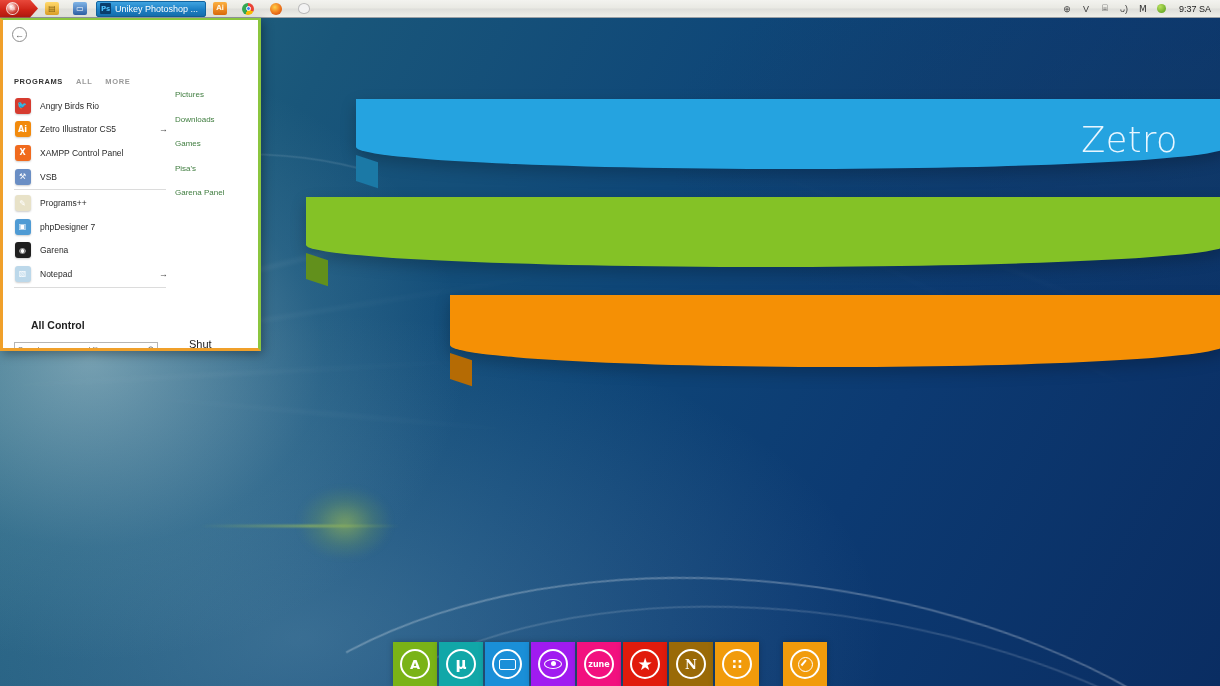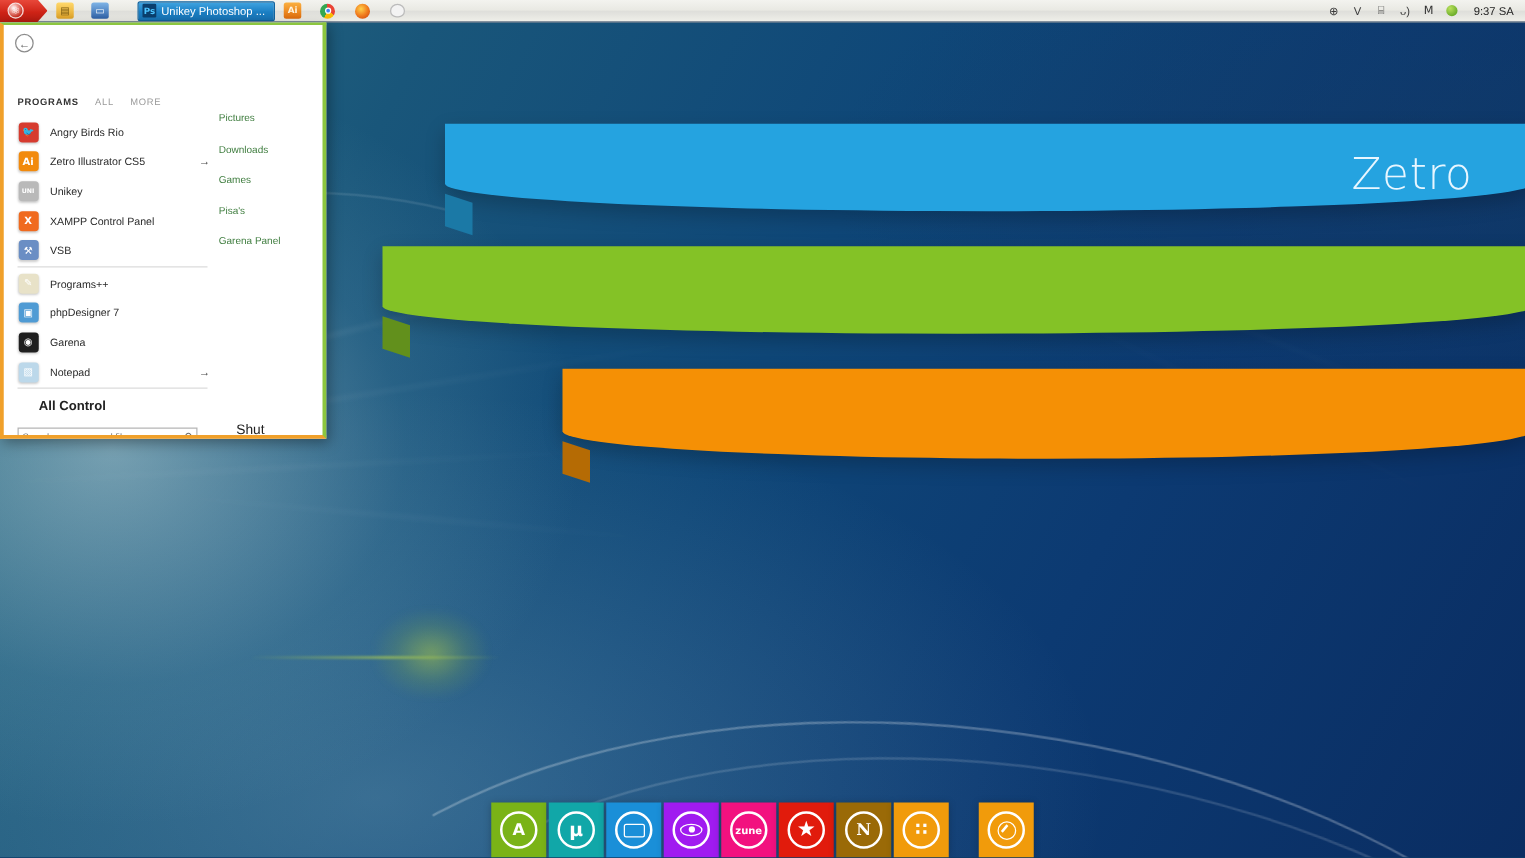--- a/index.html
+++ b/index.html
@@ -116,21 +116,21 @@
     display: flex; align-items: center; justify-content: center;
     cursor: pointer;
   }
   .tb-glyph {
     width: 14px; height: 13px; border-radius: 2px;
     display: flex; align-items: center; justify-content: center;
     font-size: 8px; color: #fff; font-weight: bold;
     font-family: "DejaVu Sans", sans-serif; line-height: 1;
   }
   #tb-task {
-    height: 16px; margin-left: 16px;
+    height: 16px; margin-left: 2px;
     background: linear-gradient(to bottom, #3fa3e0 0%, #1b7fc4 55%, #1873b4 100%);
     border: 1px solid #1164a0;
     border-radius: 2px;
     display: flex; align-items: center; gap: 4px;
     padding: 0 7px 0 3px;
     color: #fff; font-size: 9px; white-space: nowrap;
     cursor: pointer;
   }
   #tb-task .ps {
     width: 11px; height: 11px; background: #0a3f6e; color: #4cc3ff;
@@ -168,21 +168,21 @@
   #sm-head {
     position: absolute; left: 11px; top: 22px;
     display: flex; align-items: baseline; gap: 8px;
   }
   #sm-head .w1 { font-size: 25px; color: #2e2e2e; font-weight: 300; font-family: "DejaVu Sans", sans-serif; }
   #sm-head .w2 { font-size: 25px; color: #b9b9b9; font-weight: 300; font-family: "DejaVu Sans", sans-serif; }
   #sm-tabs {
     position: absolute; left: 11px; top: 57px;
     display: flex; align-items: flex-start; gap: 13px;
   }
-  .sm-tab { font-size: 7.5px; letter-spacing: .6px; color: #9a9a9a; cursor: pointer; font-weight: normal; }
+  .sm-tab { font-size: 7.5px; letter-spacing: .6px; color: #9a9a9a; cursor: pointer; font-weight: bold; }
   .sm-tab.active { color: #343434; font-weight: bold; }
 
   #sm-programs { position: absolute; left: 11px; top: 74px; width: 152px; }
   .prog-row {
     height: 23.6px; display: flex; align-items: center; gap: 9px;
     cursor: pointer; position: relative;
   }
   .prog-row .pic { width: 17px; height: 17px; flex: 0 0 17px; display: flex; align-items: center; justify-content: center; }
   .prog-row .plabel { font-size: 8.5px; color: #2a2a2a; white-space: nowrap; }
   .prog-row .parrow { position: absolute; right: -2px; font-size: 9px; color: #4a4a4a; }
@@ -382,26 +382,20 @@
       </div>
       <div class="prog-row">
         <div class="pic">
           <div style="width:16px;height:16px;border-radius:3px;background:#f28a0c;display:flex;align-items:center;justify-content:center;color:#fff;font-size:8px;font-weight:bold;font-family:'DejaVu Sans',sans-serif;box-shadow:0 1px 2px rgba(0,0,0,.2);">Ai</div>
         </div>
         <span class="plabel">Zetro Illustrator CS5</span>
         <span class="parrow">→</span>
       </div>
       <div class="prog-row">
         <div class="pic">
-          <div style="width:16px;height:16px;border-radius:3px;background:#b9b9b9;display:flex;align-items:center;justify-content:center;color:#fff;font-size:5px;font-weight:bold;font-family:'DejaVu Sans',sans-serif;box-shadow:0 1px 2px rgba(0,0,0,.2);">UNI</div>
-        </div>
-        <span class="plabel">Unikey</span>
-      </div>
-      <div class="prog-row">
-        <div class="pic">
           <div style="width:16px;height:16px;border-radius:3px;background:#f06a1e;display:flex;align-items:center;justify-content:center;color:#fff;font-size:8px;font-weight:bold;font-family:'DejaVu Sans',sans-serif;box-shadow:0 1px 2px rgba(0,0,0,.2);">X</div>
         </div>
         <span class="plabel">XAMPP Control Panel</span>
       </div>
       <div class="prog-row">
         <div class="pic">
           <div style="width:16px;height:16px;border-radius:3px;background:#6a8ec4;display:flex;align-items:center;justify-content:center;color:#fff;font-size:8px;font-weight:bold;font-family:'DejaVu Sans',sans-serif;box-shadow:0 1px 2px rgba(0,0,0,.2);">⚒</div>
         </div>
         <span class="plabel">VSB</span>
       </div>

